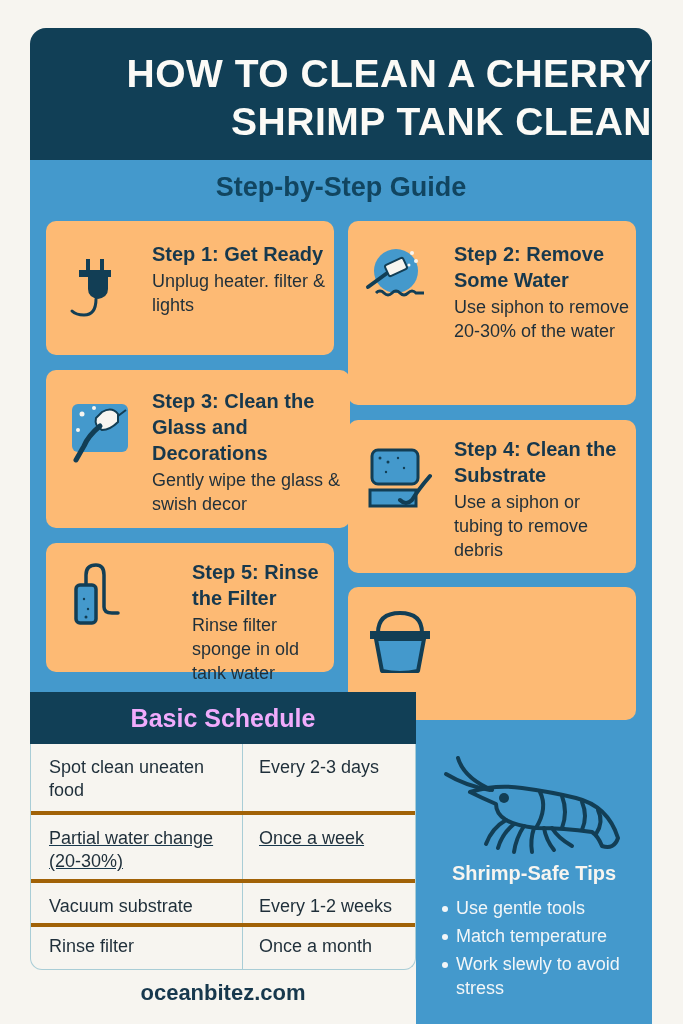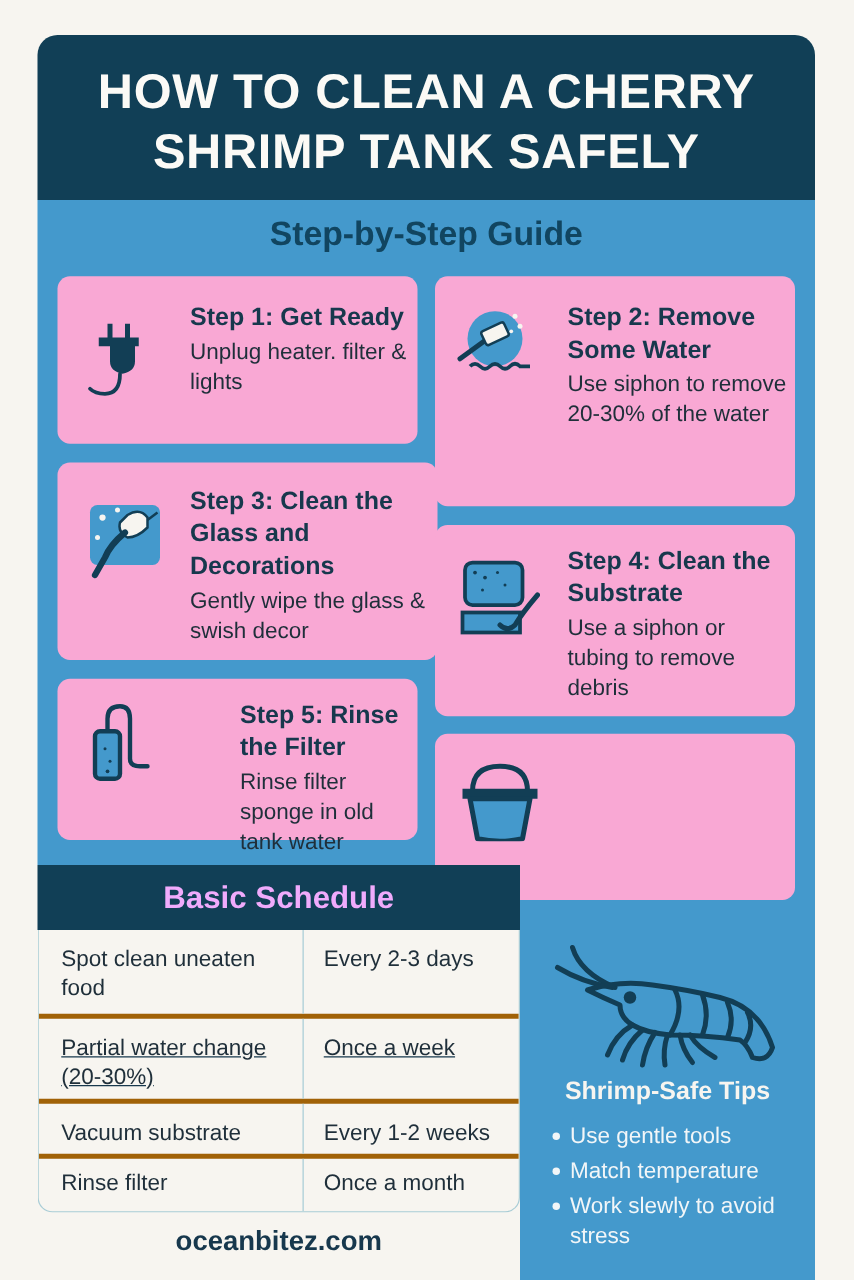--- a/index.html
+++ b/index.html
@@ -6,41 +6,41 @@
   html, body { width: 683px; height: 1024px; overflow: hidden; }
   body {
     background: #f7f5f0;
     font-family: "DejaVu Sans", sans-serif;
     position: relative;
     color: #17384d;
   }
   .header {
     position: absolute; left: 30px; top: 28px; width: 622px; height: 132px;
     background: #113f56; border-radius: 16px 16px 0 0;
-    color: #fbfaf6; text-align: center;
+    color: #fbfaf6; text-align: right;
     font-family: "Liberation Sans", sans-serif; font-weight: bold;
     font-size: 39px; line-height: 48px; padding-top: 22px; letter-spacing: 0.5px;
     transform-origin: center;
   }
   .header span { display: block; }
   .guide-bg {
     position: absolute; left: 30px; top: 160px; width: 622px; height: 532px;
     background: #4499cc;
   }
   .guide-title {
     position: absolute; left: 30px; top: 172px; width: 622px; text-align: center;
     font-family: "Liberation Sans", sans-serif; font-weight: bold;
     font-size: 27px; color: #114560;
   }
   .right-bg {
     position: absolute; left: 416px; top: 692px; width: 236px; height: 332px;
     background: #4499cc;
   }
   .card {
-    position: absolute; background: #f9a8d4; border-radius: 10px;
+    position: absolute; background: #fdba74; border-radius: 10px;
   }
   .card .icon {
     position: absolute; left: 20px; width: 64px; height: 64px;
   }
   .card .txt {
     position: absolute; left: 106px; right: 6px;
   }
   .card .title {
     font-family: "Liberation Sans", sans-serif; font-weight: bold;
     font-size: 20px; line-height: 26px; color: #17384d;
@@ -88,21 +88,21 @@
   .shrimp { position: absolute; left: 436px; top: 748px; width: 200px; height: 110px; }
 </style>
 </head>
 <body>
 
 <div class="guide-bg"></div>
 <div class="right-bg"></div>
 
 <div class="header">
   <span>HOW TO CLEAN A CHERRY</span>
-  <span>SHRIMP TANK SAFELY</span>
+  <span>SHRIMP TANK CLEAN</span>
 </div>
 
 <div class="guide-title">Step-by-Step Guide</div>
 
 <div class="card" style="left:46px;top:221px;width:288px;height:134px;">
   <svg class="icon" viewBox="0 0 64 64" style="top:34px;">
     <rect x="20" y="4" width="4" height="12" fill="#123e55"></rect>
     <rect x="34" y="4" width="4" height="12" fill="#123e55"></rect>
     <path d="M13 15 H45 V22 H42 V34 Q42 42 32 44 Q22 42 22 34 V22 H13 Z" fill="#123e55"></path>
     <path d="M30 44 Q30 60 18 60 Q10 60 6 56" stroke="#123e55" stroke-width="3" fill="none" stroke-linecap="round"></path>

